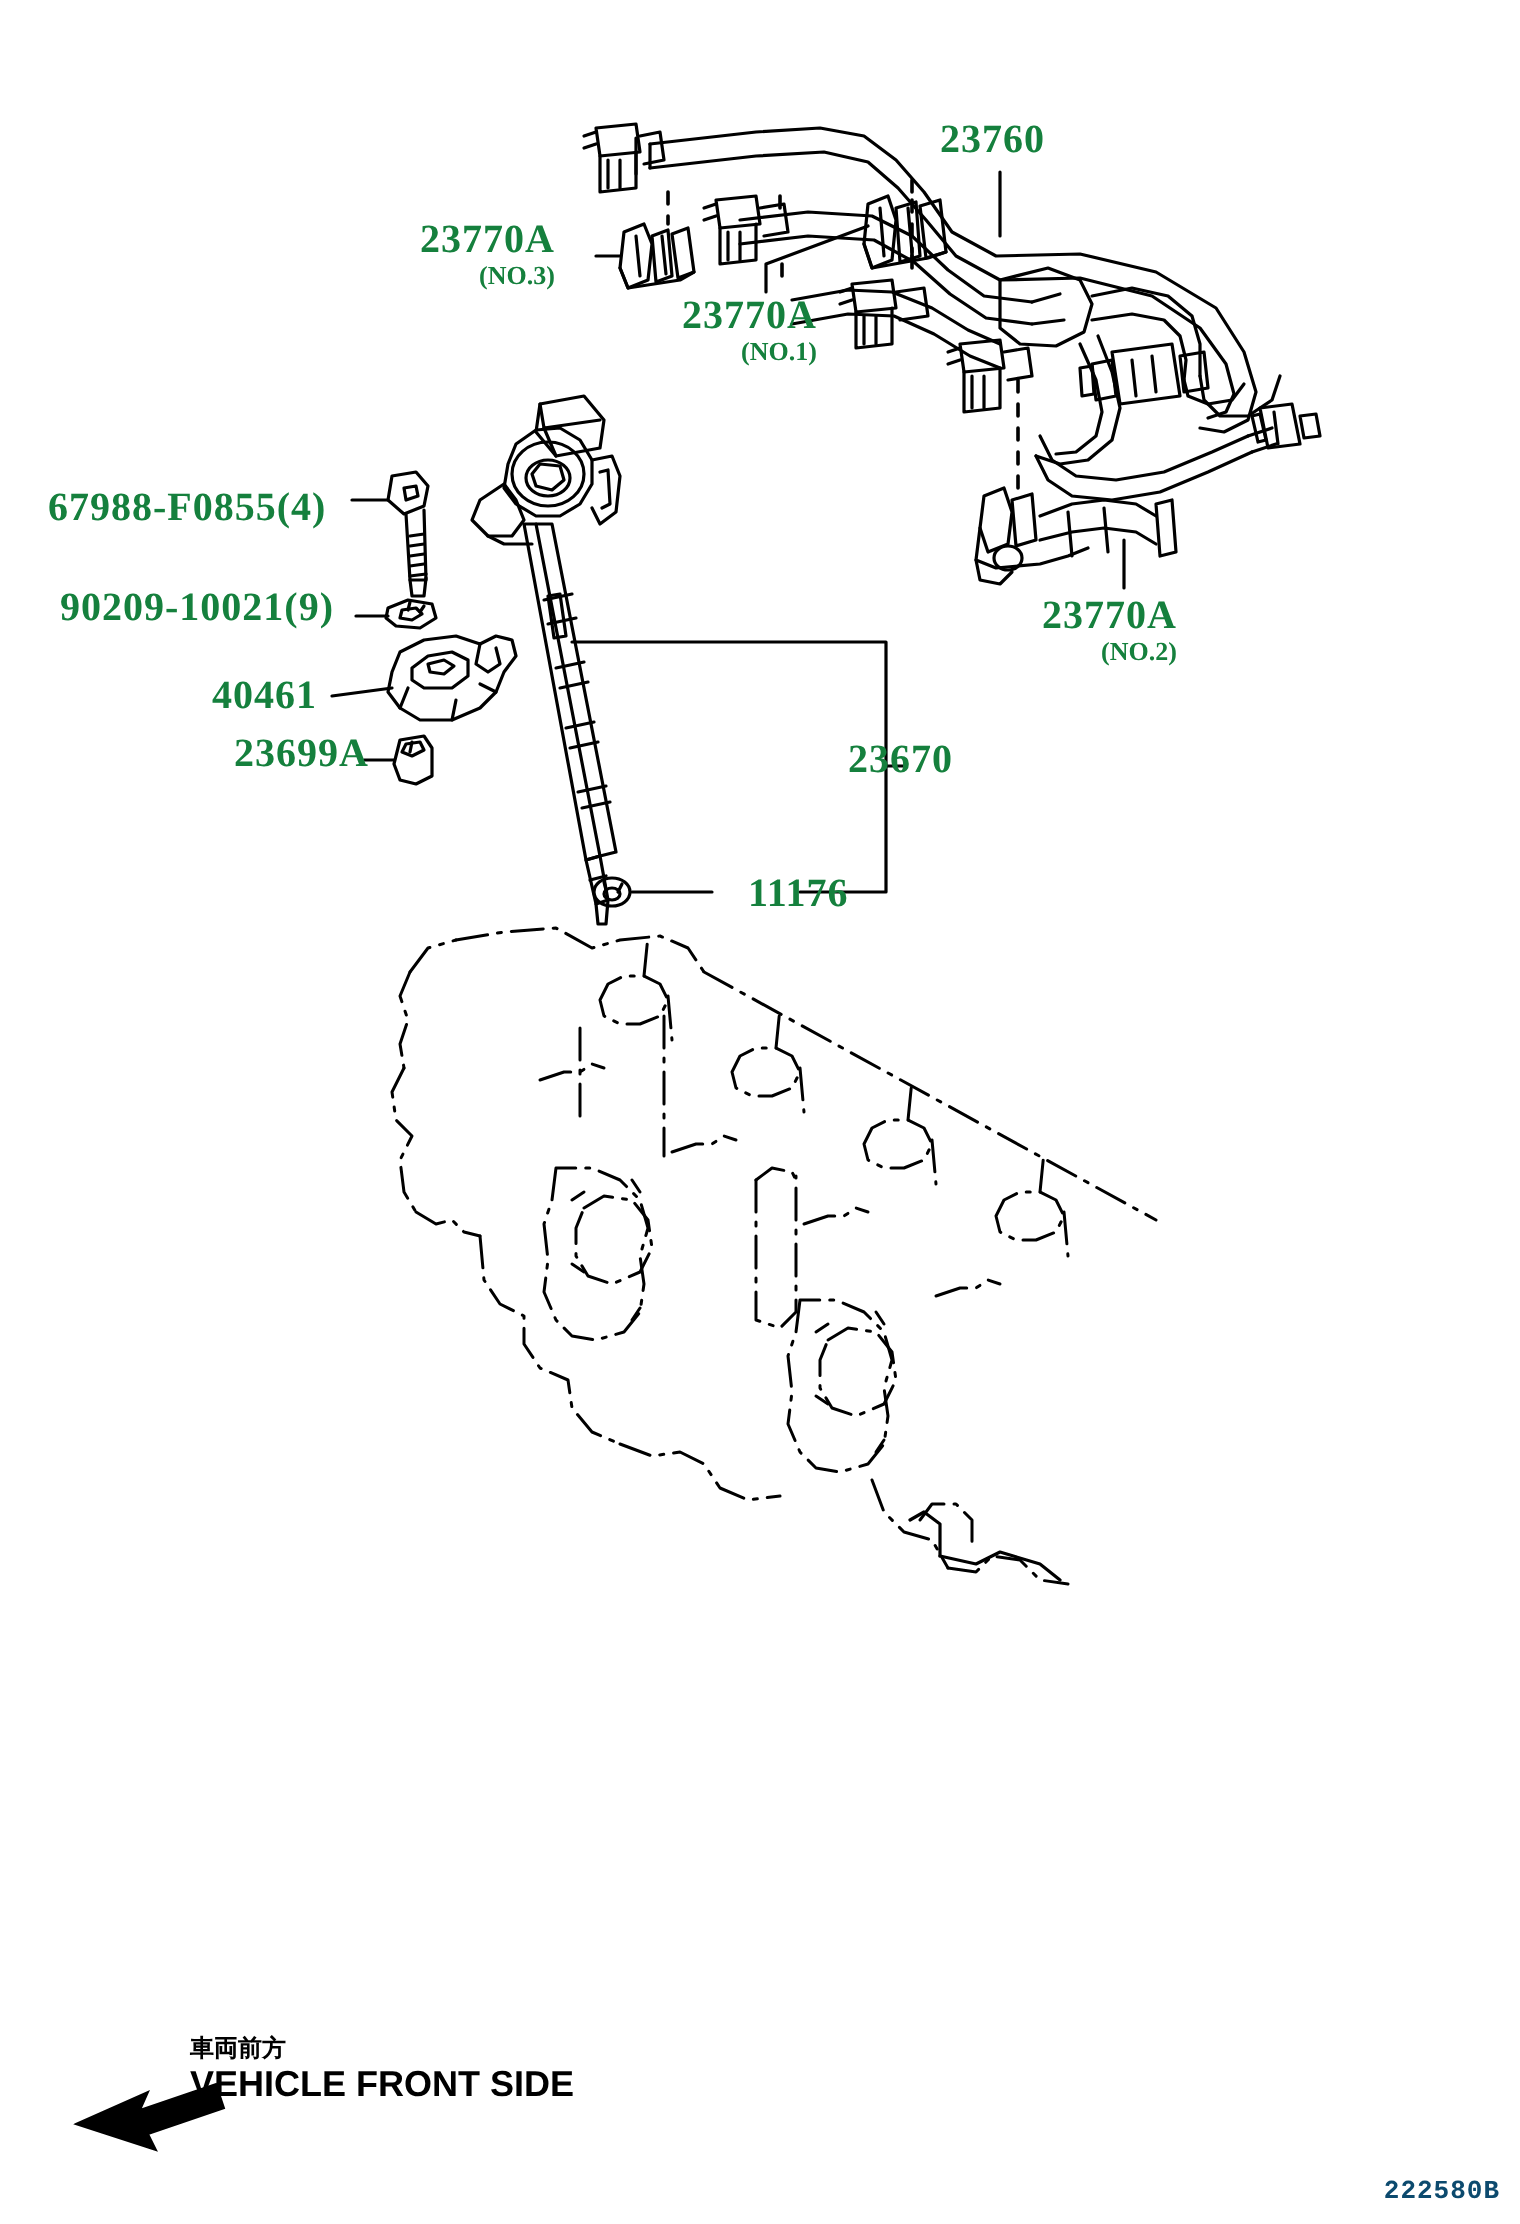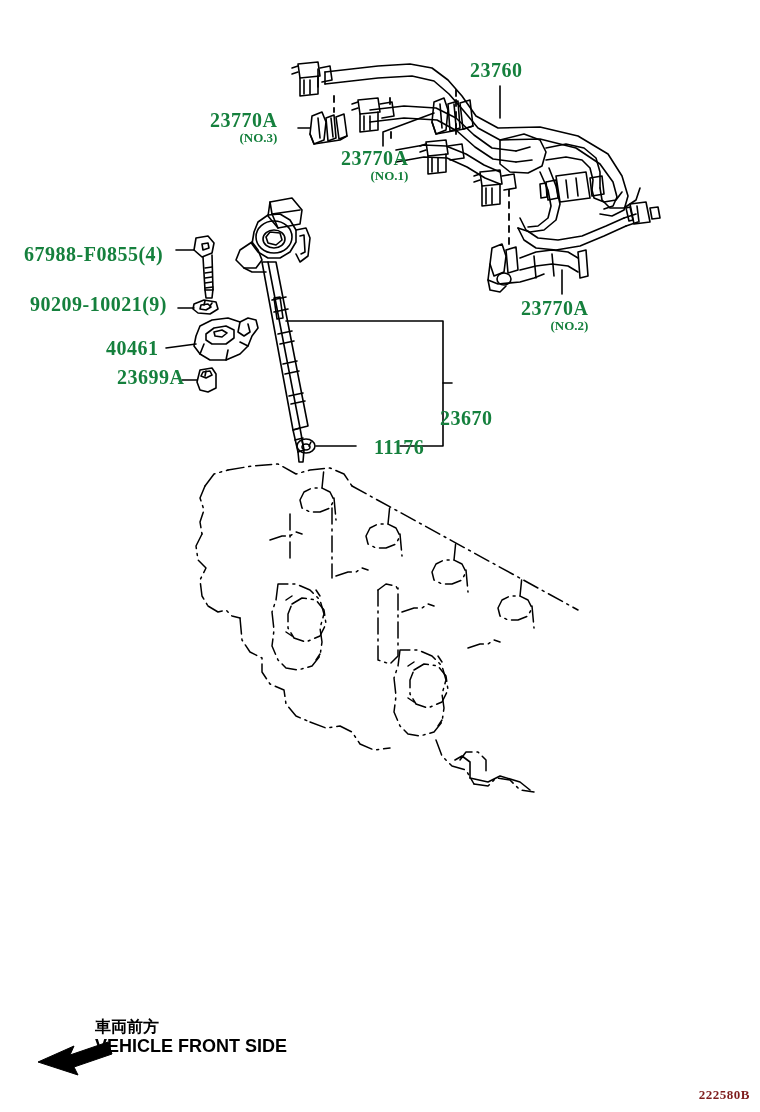--- a/index.html
+++ b/index.html
@@ -9,25 +9,25 @@
     font-family:"Liberation Serif",serif;color:#000;
   }
   #canvas{position:absolute;left:0;top:0;width:760px;height:1112px;}
   .lbl{
     position:absolute;font-family:"Liberation Serif",serif;
     font-weight:bold;color:#15803d;white-space:nowrap;line-height:1.05;
   }
   .lbl .main{font-size:20px;letter-spacing:0.5px;display:block;}
   .lbl .sub{font-size:13px;display:block;text-align:right;letter-spacing:0px;}
   .code{
-    position:absolute;right:10px;bottom:9px;font-family:Liberation Serif, serif;
-    font-size:13px;font-weight:bold;letter-spacing:0.5px;color:#7f1d1d;text-align:right;
+    position:absolute;right:10px;bottom:9px;font-family:Liberation Mono, monospace;
+    font-size:13px;font-weight:bold;letter-spacing:0.5px;color:#0c4a6e;text-align:right;
   }
   .legend{position:absolute;left:95px;top:1018px;}
-  .legend .jp{font-family:"DejaVu Sans",sans-serif;font-size:16px;font-weight:bold;line-height:1.15;}
+  .legend .jp{font-family:"DejaVu Sans",sans-serif;font-size:12px;font-weight:bold;line-height:1.15;}
   .legend .en{font-family:"Liberation Sans",sans-serif;font-size:18px;font-weight:bold;letter-spacing:0px;line-height:1.15;}
   svg{display:block;}
 </style>
 </head>
 <body>
 
 <svg id="canvas" viewBox="0 0 760 1112" xmlns="http://www.w3.org/2000/svg">
 
   <g fill="none" stroke="#000" stroke-width="1.6" stroke-linecap="round" stroke-linejoin="round">
 
@@ -323,21 +323,21 @@
     </div>
     <div class="lbl no-sub" style="left: 30px; top: 294px;">
       <span class="main">90209-10021(9)</span>
     </div>
     <div class="lbl no-sub" style="left: 106px; top: 338px;">
       <span class="main">40461</span>
     </div>
     <div class="lbl no-sub" style="left: 83px; top: 367px; margin-left: 34px;">
       <span class="main">23699A</span>
     </div>
-    <div class="lbl no-sub" style="left: 440px; top: 370px; margin-top: 38px;">
+    <div class="lbl no-sub" style="left: 424px; top: 370px;">
       <span class="main">23670</span>
     </div>
     <div class="lbl no-sub" style="left: 359px; top: 437px; margin-left: 15px;">
       <span class="main">11176</span>
     </div>
   </div>
 
 <div class="legend">
   <div class="jp">車両前方</div>
   <div class="en">VEHICLE FRONT SIDE</div>

